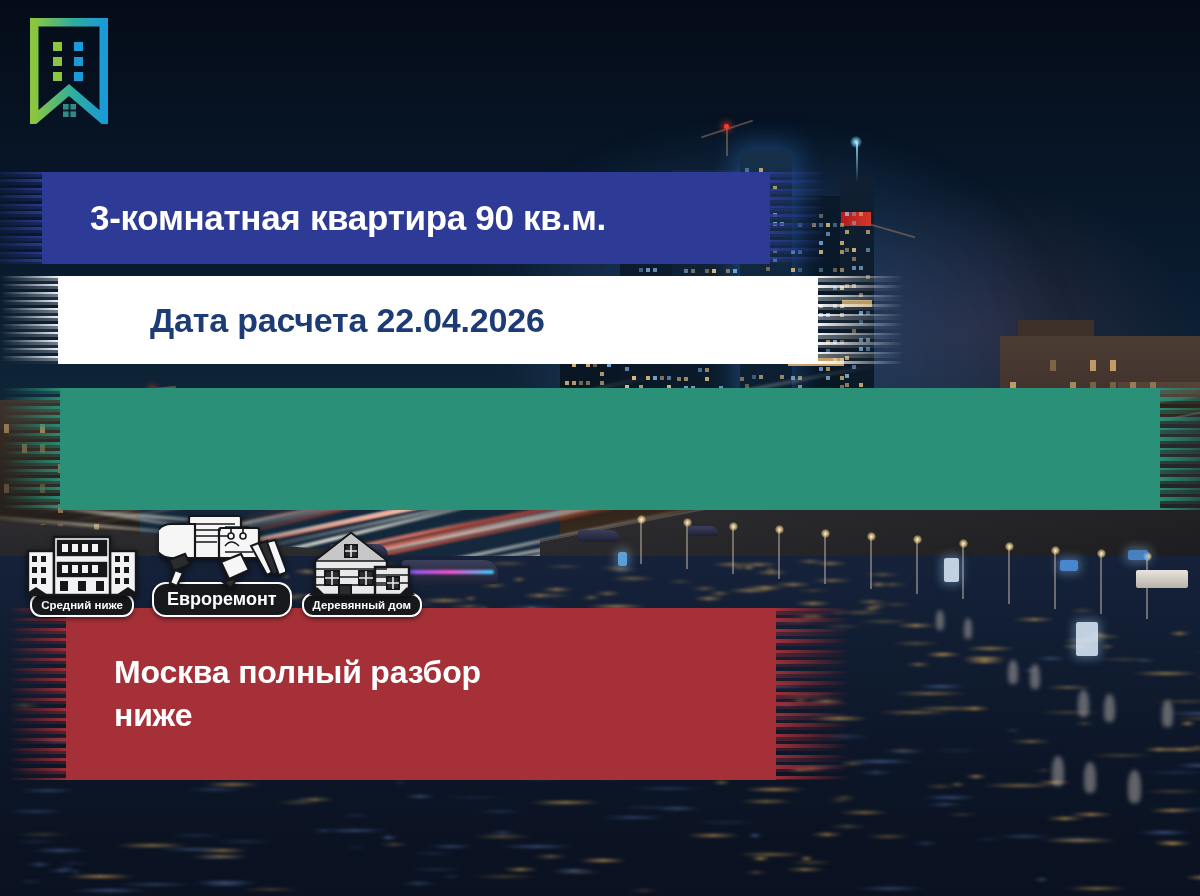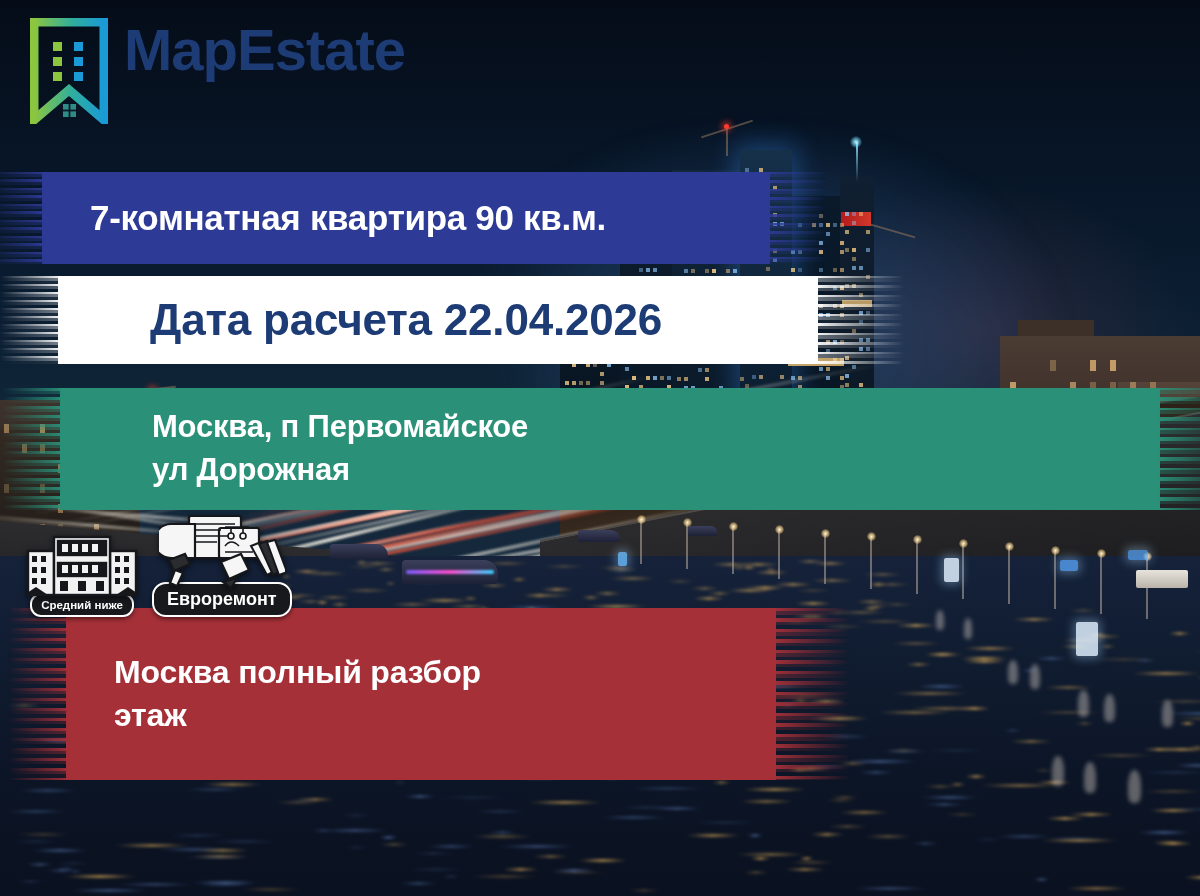--- a/index.html
+++ b/index.html
@@ -214,21 +214,21 @@
                           linear-gradient(90deg,rgba(0,0,0,0),#000);
               mask-image:repeating-linear-gradient(180deg,#000 0 2px,rgba(0,0,0,.45) 2px 5px,rgba(0,0,0,.08) 5px 8px,#000 8px 10px,rgba(0,0,0,.3) 10px 13px,rgba(0,0,0,0) 13px 16px),
                           linear-gradient(90deg,rgba(0,0,0,0),#000); }
   #band-white .fray-r { width:90px; right:-86px; -webkit-mask-composite:source-in; mask-composite:intersect;
       -webkit-mask-image:repeating-linear-gradient(180deg,#000 0 2px,rgba(0,0,0,.4) 2px 6px,rgba(0,0,0,.06) 6px 9px,#000 9px 12px,rgba(0,0,0,.25) 12px 15px,rgba(0,0,0,0) 15px 19px),
                           linear-gradient(270deg,rgba(0,0,0,0),#000);
               mask-image:repeating-linear-gradient(180deg,#000 0 2px,rgba(0,0,0,.4) 2px 6px,rgba(0,0,0,.06) 6px 9px,#000 9px 12px,rgba(0,0,0,.25) 12px 15px,rgba(0,0,0,0) 15px 19px),
                           linear-gradient(270deg,rgba(0,0,0,0),#000); }
   #band-white .band-inner { padding-left:92px; }
   .txt-whiteband {
-    font-size:44px; font-weight:700; color:#1d3c75; letter-spacing:-.2px; white-space:nowrap;
+    font-size:34px; font-weight:700; color:#1d3c75; letter-spacing:-.2px; white-space:nowrap;
   }
 
   
   #band-green { left:60px; top:388px; width:1100px; height:122px; }
   #band-green .band-body { background:#2a9078; }
   #band-green .fray { background:#2a9078; }
   #band-green .fray-l { -webkit-mask-composite:source-in; mask-composite:intersect;
       -webkit-mask-image:repeating-linear-gradient(180deg,#000 0 3px,rgba(0,0,0,.5) 3px 6px,rgba(0,0,0,.1) 6px 9px,#000 9px 12px,rgba(0,0,0,.3) 12px 15px,rgba(0,0,0,0) 15px 18px),
                           linear-gradient(90deg,rgba(0,0,0,0),#000);
               mask-image:repeating-linear-gradient(180deg,#000 0 3px,rgba(0,0,0,.5) 3px 6px,rgba(0,0,0,.1) 6px 9px,#000 9px 12px,rgba(0,0,0,.3) 12px 15px,rgba(0,0,0,0) 15px 18px),
@@ -1231,50 +1231,45 @@
       <rect x="23" y="39" width="9" height="9" fill="#8cc63f"></rect>
       <rect x="23" y="54" width="9" height="9" fill="#8cc63f"></rect>
       <rect x="44" y="24" width="9" height="9" fill="#1a9ad6"></rect>
       <rect x="44" y="39" width="9" height="9" fill="#1a9ad6"></rect>
       <rect x="44" y="54" width="9" height="9" fill="#1a9ad6"></rect>
       <rect x="33" y="86" width="13" height="13" fill="#2f8b86"></rect>
       <rect x="38.6" y="86" width="1.8" height="13" fill="#0b1a2a"></rect>
       <rect x="33" y="91.6" width="13" height="1.8" fill="#0b1a2a"></rect>
     </svg>
     <div class="logo-text">
-      <div class="logo-word">MapEstate</div>
     </div>
   </div>
 
   <div class="band" id="band-blue">
     <div class="band-body"></div>
     <div class="fray fray-l"></div>
     <div class="fray fray-r"></div>
     <div class="band-inner">
-      <div class="txt-blueband">7-комнатная квартира 90 кв.м.</div>
+      <div class="txt-blueband">3-комнатная квартира 90 кв.м.</div>
     </div>
   </div>
 
   <div class="band" id="band-white">
     <div class="band-body"></div>
     <div class="fray fray-l"></div>
     <div class="fray fray-r"></div>
     <div class="band-inner">
       <div class="txt-whiteband">Дата расчета 22.04.2026</div>
     </div>
   </div>
 
   <div class="band" id="band-green">
     <div class="band-body"></div>
     <div class="fray fray-l"></div>
     <div class="fray fray-r"></div>
-    <div class="band-inner">
-      <div class="txt-greenband">Москва, п Первомайское</div>
-      <div class="txt-greenband">ул Дорожная</div>
-    </div>
   </div>
 
   <div class="badges">
 
     <div class="badge">
       <svg class="badge-art" width="120" height="72" viewBox="0 0 120 72">
         <g stroke="#15171a" stroke-width="2.4" fill="#f2f2f2">
           <rect x="6" y="22" width="26" height="44"></rect>
           <rect x="88" y="22" width="26" height="44"></rect>
           <rect x="32" y="8" width="56" height="58"></rect>
@@ -1337,25 +1332,51 @@
         </g>
         <g stroke="#15171a" stroke-width="2" fill="#f6f6f6">
           <path d="M92 34 l10 -4 l16 28 l-10 5 Z"></path>
           <path d="M100 32 l8 -3 l14 30 l-8 4 Z" fill="#2a2c30"></path>
           <path d="M108 30 l8 -2 l12 32 l-8 3 Z"></path>
         </g>
       </svg>
       <div class="badge-label big">Евроремонт</div>
     </div>
 
+    <div class="badge">
+      <svg class="badge-art" width="110" height="74" viewBox="0 0 110 74">
+        <g stroke="#15171a" stroke-width="2.4" fill="#e9e9e9">
+          <path d="M8 34 L44 6 L80 34 V68 H8 Z"></path>
+          <rect x="68" y="40" width="34" height="28"></rect>
+        </g>
+        <g fill="#9a9a9a" stroke="#15171a" stroke-width="1.4">
+          <path d="M44 6 L80 34 H8 Z" fill="#c7c7c7"></path>
+        </g>
+        <g stroke="#15171a" stroke-width="1.5" fill="none">
+          <path d="M8 42 h72 M8 50 h72 M8 58 h72 M68 48 h34 M68 56 h34"></path>
+        </g>
+        <g stroke="#15171a" stroke-width="2" fill="#2a2c30">
+          <rect x="18" y="44" width="14" height="14"></rect>
+          <rect x="52" y="44" width="14" height="14"></rect>
+          <rect x="38" y="18" width="12" height="12"></rect>
+          <rect x="32" y="58" width="12" height="10"></rect>
+          <rect x="80" y="50" width="12" height="12"></rect>
+        </g>
+        <g stroke="#e9e9e9" stroke-width="1.6">
+          <path d="M25 44 v14 M18 51 h14 M59 44 v14 M52 51 h14 M44 18 v12 M38 24 h12 M86 50 v12 M80 56 h12"></path>
+        </g>
+        <path d="M2 68 L10 60 L18 68 Z M92 68 L100 60 L108 68 Z" fill="#15171a"></path>
+      </svg>
+      <div class="badge-label">Деревянный дом</div>
+    </div>
   </div>
 
   <div class="band" id="band-red">
     <div class="band-body"></div>
     <div class="fray fray-l"></div>
     <div class="fray fray-r"></div>
     <div class="band-inner">
       <div class="txt-redband">Москва полный разбор</div>
-      <div class="txt-redband">этаж</div>
+      <div class="txt-redband">ниже</div>
     </div>
   </div>
 
 </div>
 
 </body></html>

